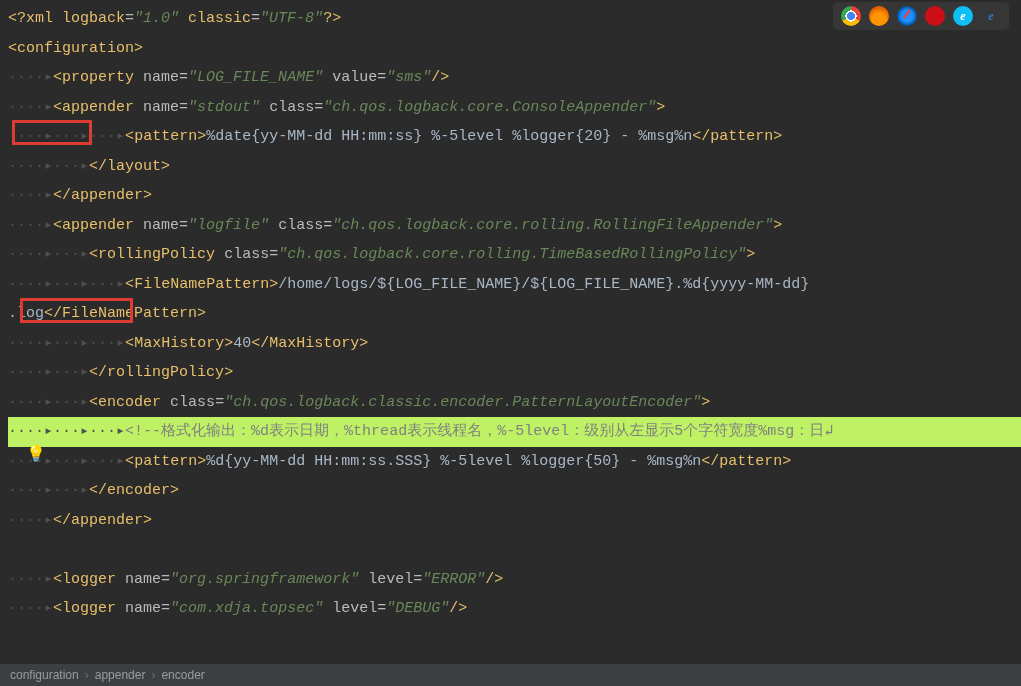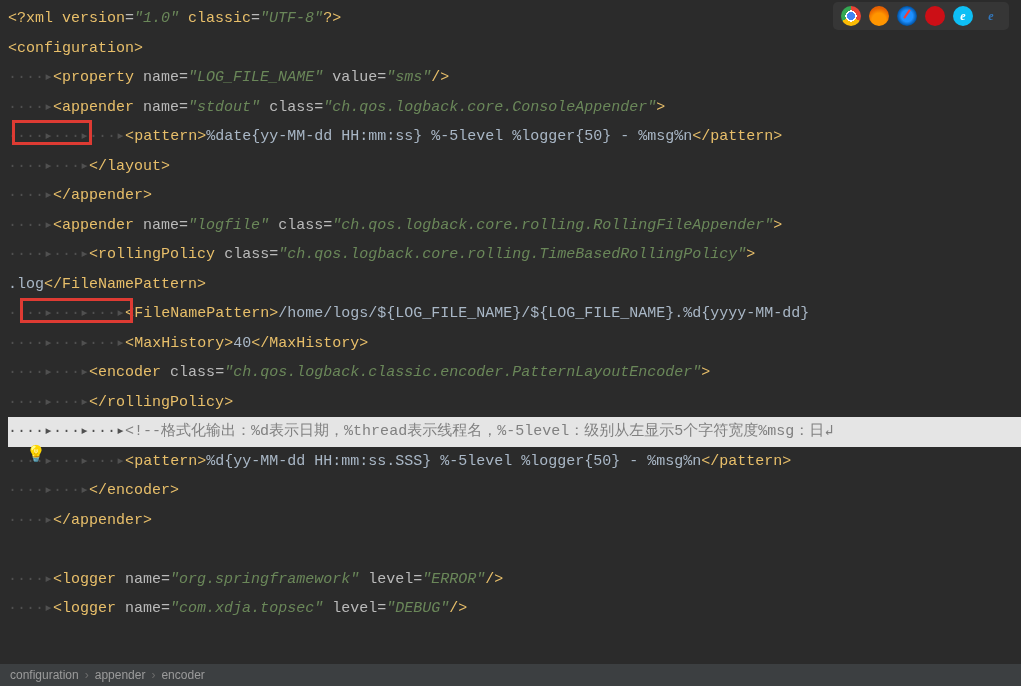--- a/index.html
+++ b/index.html
@@ -6,21 +6,21 @@
 body { background:#2b2b2b; font-family:'Courier New',monospace; font-size:15px; width:1021px; height:686px; overflow:hidden; position:relative; }
 .editor { padding:4px 0 0 8px; line-height:29.5px; position:relative; }
 .tokens { white-space:pre; }
 .pi { color:#e8bf6a; }
 .tag { color:#e8bf6a; }
 .attr { color:#bababa; }
 .val { color:#6a8759; font-style:italic; }
 .txt { color:#a9b7c6; }
 .ws { color:#505050; }
 .cmt { color:#808080; }
-.sel { background:#e5e5e5; }
+.sel { background:#bef264; }
 .lb { position:absolute; top:2px; right:12px; display:flex; gap:8px; background:rgba(60,60,60,.7); padding:4px 8px; border-radius:5px; }
 .ic { width:20px; height:20px; border-radius:50%; display:flex; align-items:center; justify-content:center; font-size:12px; font-weight:bold; }
 .chrome { background:radial-gradient(circle at 50% 50%, #4285f4 28%, #fff 28% 40%, transparent 40%), conic-gradient(#ea4335 0 120deg,#fbbc05 120deg 240deg,#34a853 240deg); }
 .ff { background:radial-gradient(circle at 50% 70%,#ff9500 40%,#e66000 70%); }
 .sa { background:radial-gradient(circle,#1e90ff 40%,#0050a0 70%); position:relative; }
 .sa:after{content:"";position:absolute;width:2px;height:10px;background:#ff3b30;top:3px;left:9px;transform:rotate(35deg);}
 .op { background:#cc0f16; }
 .ie { background:#0ebff5; color:#fff; font-family:serif; font-style:italic; }
 .ed { color:#3277bc; background:transparent; font-style:italic; font-family:serif; }
 .bulb { position:absolute; left:26px; top:444px; color:#f0a732; font-size:16px; }
@@ -36,34 +36,34 @@
 <div class="lb">
   <div class="ic chrome"></div>
   <div class="ic ff"></div>
   <div class="ic sa"></div>
   <div class="ic op"></div>
   <div class="ic ie">e</div>
   <div class="ic ed">e</div>
 </div>
 
 <div class="editor">
-<div class="tokens"><span class="pi">&lt;?</span><span class="pi">xml version</span><span class="attr">=</span><span class="val">"1.0"</span><span class="pi"> classic</span><span class="attr">=</span><span class="val">"UTF-8"</span><span class="pi">?&gt;</span></div>
+<div class="tokens"><span class="pi">&lt;?</span><span class="pi">xml logback</span><span class="attr">=</span><span class="val">"1.0"</span><span class="pi"> classic</span><span class="attr">=</span><span class="val">"UTF-8"</span><span class="pi">?&gt;</span></div>
 <div class="tokens"><span class="tag">&lt;</span><span class="tag">configuration</span><span class="tag">&gt;</span></div>
 <div class="tokens"><span class="ws">····▸</span><span class="tag">&lt;</span><span class="tag">property </span><span class="attr">name</span><span class="attr">=</span><span class="val">"LOG_FILE_NAME"</span><span class="attr"> value</span><span class="attr">=</span><span class="val">"sms"</span><span class="tag">/&gt;</span></div>
 <div class="tokens"><span class="ws">····▸</span><span class="tag">&lt;</span><span class="tag">appender </span><span class="attr">name</span><span class="attr">=</span><span class="val">"stdout"</span><span class="attr"> class</span><span class="attr">=</span><span class="val">"ch.qos.logback.core.ConsoleAppender"</span><span class="tag">&gt;</span></div>
-<div class="tokens"><span class="ws">····▸···▸···▸</span><span class="tag">&lt;</span><span class="tag">pattern</span><span class="tag">&gt;</span><span class="txt">%date{yy-MM-dd HH:mm:ss} %-5level %logger{50} - %msg%n</span><span class="tag">&lt;/</span><span class="tag">pattern</span><span class="tag">&gt;</span></div>
+<div class="tokens"><span class="ws">····▸···▸···▸</span><span class="tag">&lt;</span><span class="tag">pattern</span><span class="tag">&gt;</span><span class="txt">%date{yy-MM-dd HH:mm:ss} %-5level %logger{20} - %msg%n</span><span class="tag">&lt;/</span><span class="tag">pattern</span><span class="tag">&gt;</span></div>
 <div class="tokens"><span class="ws">····▸···▸</span><span class="tag">&lt;/</span><span class="tag">layout</span><span class="tag">&gt;</span></div>
 <div class="tokens"><span class="ws">····▸</span><span class="tag">&lt;/</span><span class="tag">appender</span><span class="tag">&gt;</span></div>
 <div class="tokens"><span class="ws">····▸</span><span class="tag">&lt;</span><span class="tag">appender </span><span class="attr">name</span><span class="attr">=</span><span class="val">"logfile"</span><span class="attr"> class</span><span class="attr">=</span><span class="val">"ch.qos.logback.core.rolling.RollingFileAppender"</span><span class="tag">&gt;</span></div>
 <div class="tokens"><span class="ws">····▸···▸</span><span class="tag">&lt;</span><span class="tag">rollingPolicy </span><span class="attr">class</span><span class="attr">=</span><span class="val">"ch.qos.logback.core.rolling.TimeBasedRollingPolicy"</span><span class="tag">&gt;</span></div>
+<div class="tokens"><span class="ws">····▸···▸···▸</span><span class="tag">&lt;</span><span class="tag">FileNamePattern</span><span class="tag">&gt;</span><span class="txt">/home/logs/${LOG_FILE_NAME}/${LOG_FILE_NAME}.%d{yyyy-MM-dd}</span></div>
 <div class="tokens"><span class="txt">.log</span><span class="tag">&lt;/</span><span class="tag">FileNamePattern</span><span class="tag">&gt;</span></div>
-<div class="tokens"><span class="ws">····▸···▸···▸</span><span class="tag">&lt;</span><span class="tag">FileNamePattern</span><span class="tag">&gt;</span><span class="txt">/home/logs/${LOG_FILE_NAME}/${LOG_FILE_NAME}.%d{yyyy-MM-dd}</span></div>
 <div class="tokens"><span class="ws">····▸···▸···▸</span><span class="tag">&lt;</span><span class="tag">MaxHistory</span><span class="tag">&gt;</span><span class="txt">40</span><span class="tag">&lt;/</span><span class="tag">MaxHistory</span><span class="tag">&gt;</span></div>
+<div class="tokens"><span class="ws">····▸···▸</span><span class="tag">&lt;/</span><span class="tag">rollingPolicy</span><span class="tag">&gt;</span></div>
 <div class="tokens"><span class="ws">····▸···▸</span><span class="tag">&lt;</span><span class="tag">encoder </span><span class="attr">class</span><span class="attr">=</span><span class="val">"ch.qos.logback.classic.encoder.PatternLayoutEncoder"</span><span class="tag">&gt;</span></div>
-<div class="tokens"><span class="ws">····▸···▸</span><span class="tag">&lt;/</span><span class="tag">rollingPolicy</span><span class="tag">&gt;</span></div>
 <div class="tokens sel"><span class="ws">····▸···▸···▸</span><span class="cmt">&lt;!--格式化输出：%d表示日期，%thread表示线程名，%-5level：级别从左显示5个字符宽度%msg：日</span><span class="cmt">↲</span></div>
 <div class="tokens"><span class="ws">····▸···▸···▸</span><span class="tag">&lt;</span><span class="tag">pattern</span><span class="tag">&gt;</span><span class="txt">%d{yy-MM-dd HH:mm:ss.SSS} %-5level %logger{50} - %msg%n</span><span class="tag">&lt;/</span><span class="tag">pattern</span><span class="tag">&gt;</span></div>
 <div class="tokens"><span class="ws">····▸···▸</span><span class="tag">&lt;/</span><span class="tag">encoder</span><span class="tag">&gt;</span></div>
 <div class="tokens"><span class="ws">····▸</span><span class="tag">&lt;/</span><span class="tag">appender</span><span class="tag">&gt;</span></div>
 <div class="tokens">&nbsp;</div>
 <div class="tokens"><span class="ws">····▸</span><span class="tag">&lt;</span><span class="tag">logger </span><span class="attr">name</span><span class="attr">=</span><span class="val">"org.springframework"</span><span class="attr"> level</span><span class="attr">=</span><span class="val">"ERROR"</span><span class="tag">/&gt;</span></div>
 <div class="tokens"><span class="ws">····▸</span><span class="tag">&lt;</span><span class="tag">logger </span><span class="attr">name</span><span class="attr">=</span><span class="val">"com.xdja.topsec"</span><span class="attr"> level</span><span class="attr">=</span><span class="val">"DEBUG"</span><span class="tag">/&gt;</span></div>
 </div>
 
 <div class="bulb">💡</div>

